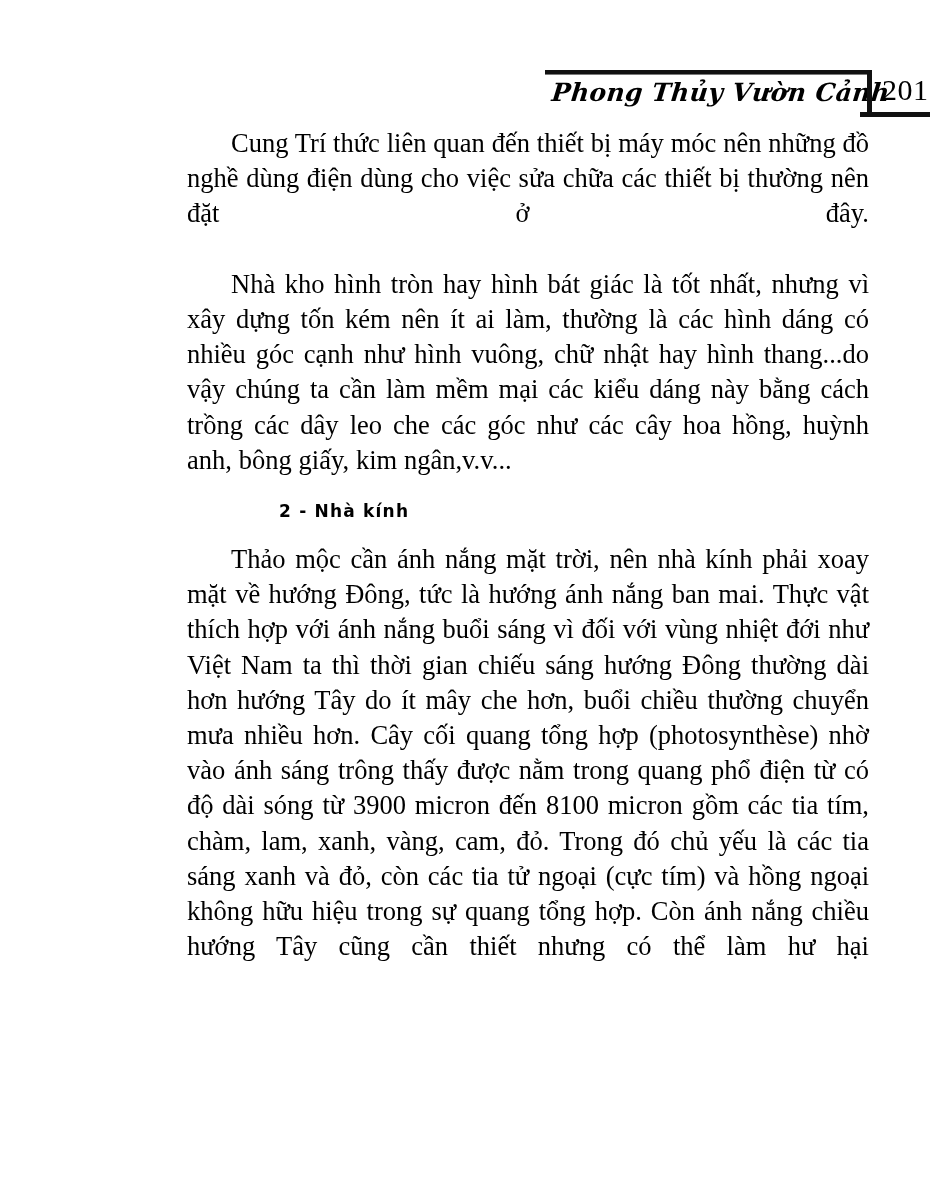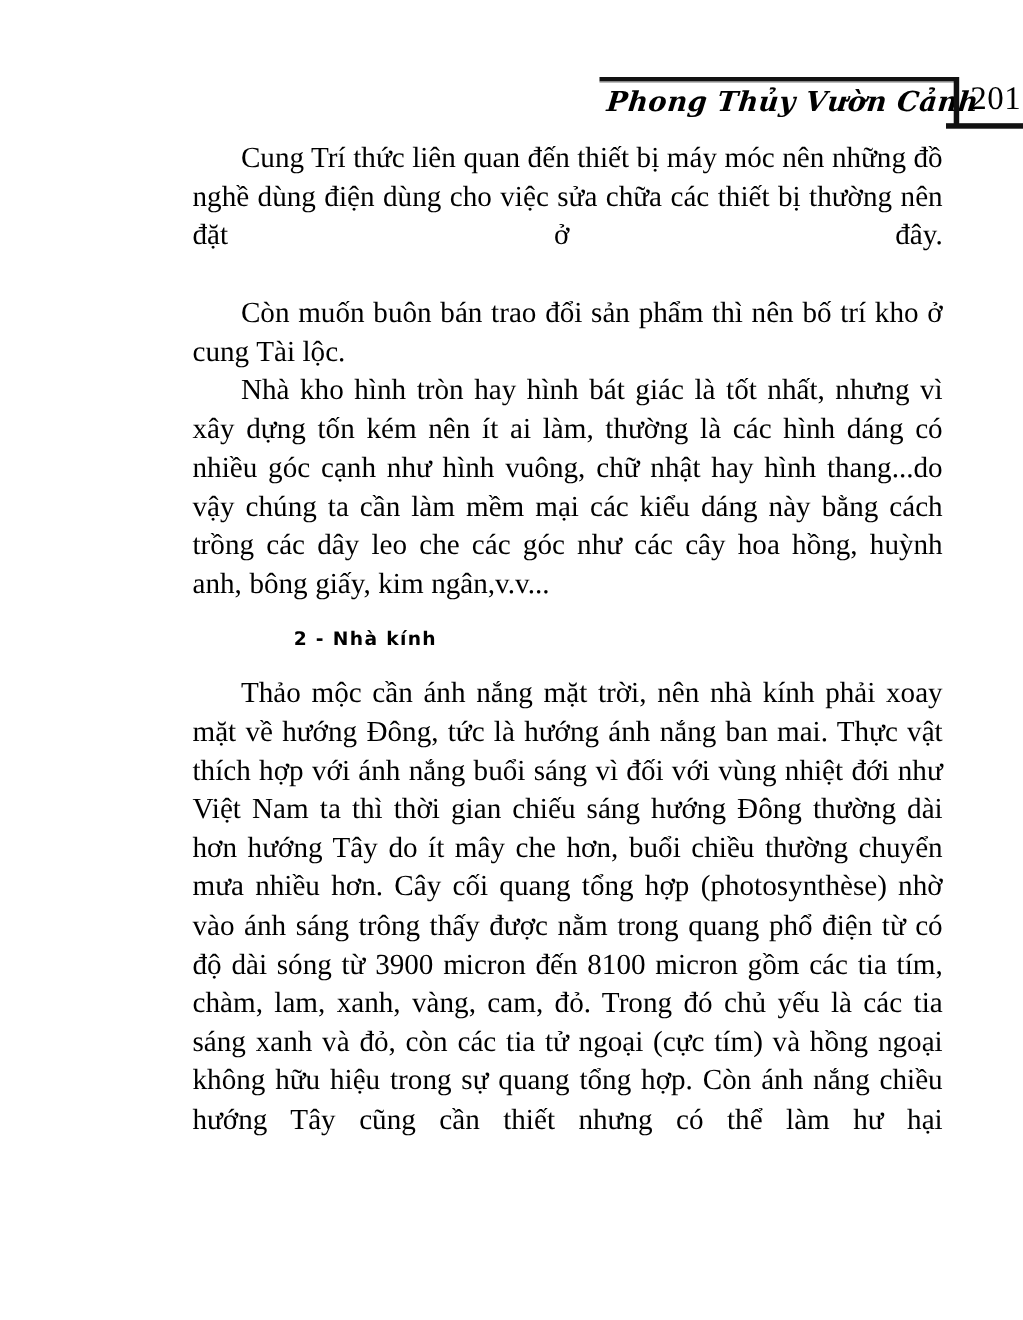--- a/index.html
+++ b/index.html
@@ -90,21 +90,21 @@
     left: 320px;
     top: 50px;
     width: 72px;
     height: 5px;
     background: #111111;
   }
 
   
   .body-col {
     position: absolute;
-    left: 175px;
+    left: 187px;
     top: 126px;
     width: 682px;
   }
 
   p.para {
     margin: 0 0 0 0;
     font-size: 26.5px;
     line-height: 35.2px;
     text-align: justify;
     text-justify: inter-word;
@@ -146,21 +146,20 @@
     <div class="header-title">Phong Thủy Vườn Cảnh</div>
     <div class="header-divider"></div>
     <div class="header-pageno">201</div>
     <div class="header-pageno-rule"></div>
   </div>
 
   <div class="body-col">
 
     <p class="para">Cung Trí thức liên quan  đến thiết bị máy móc nên những đồ nghề dùng điện dùng cho việc sửa chữa các thiết bị thường nên đặt ở đây.</p>
 
-    <p class="para ragged">Còn muốn buôn bán trao đổi sản phẩm thì nên bố trí kho ở cung Tài lộc.</p>
 
     <p class="para ragged">Nhà kho hình tròn hay hình bát giác là tốt nhất, nhưng vì xây dựng tốn kém nên ít ai làm, thường là các hình dáng có nhiều góc cạnh như hình vuông, chữ nhật hay hình thang...do vậy chúng ta cần làm mềm mại các kiểu dáng này bằng cách trồng các dây leo che các góc như các cây hoa hồng, huỳnh anh, bông giấy, kim ngân,v.v...</p>
 
 
     <div class="spacer-before-head"></div>
 
     <h3 class="subhead">2 - Nhà kính</h3>
 
     <div class="spacer-after-head"></div>
 

